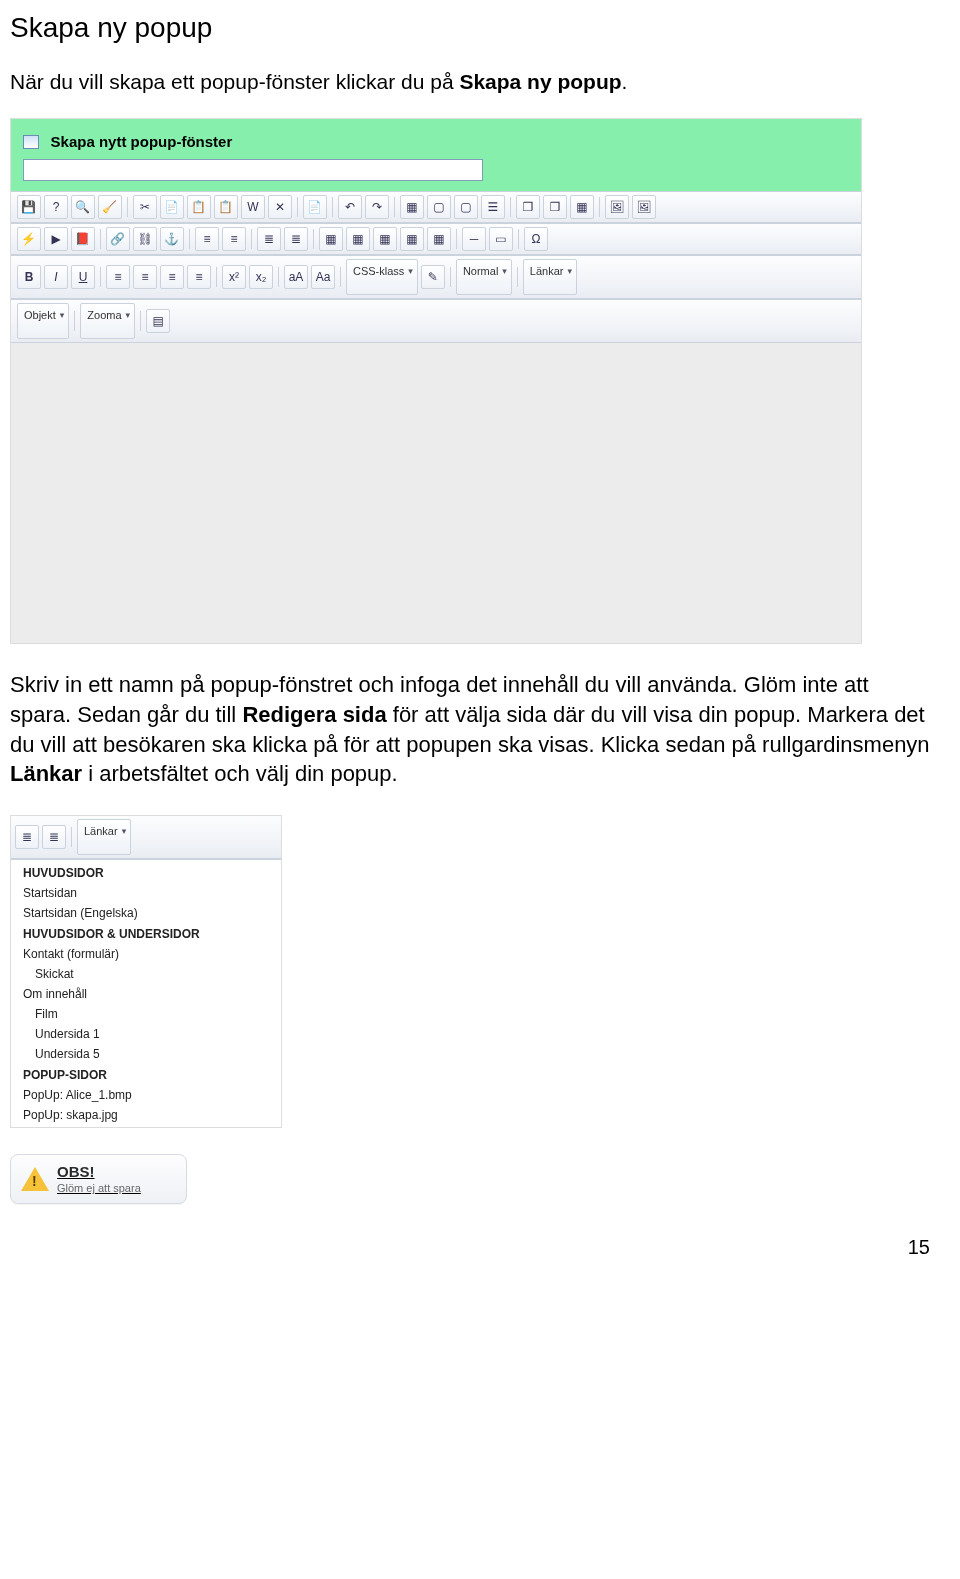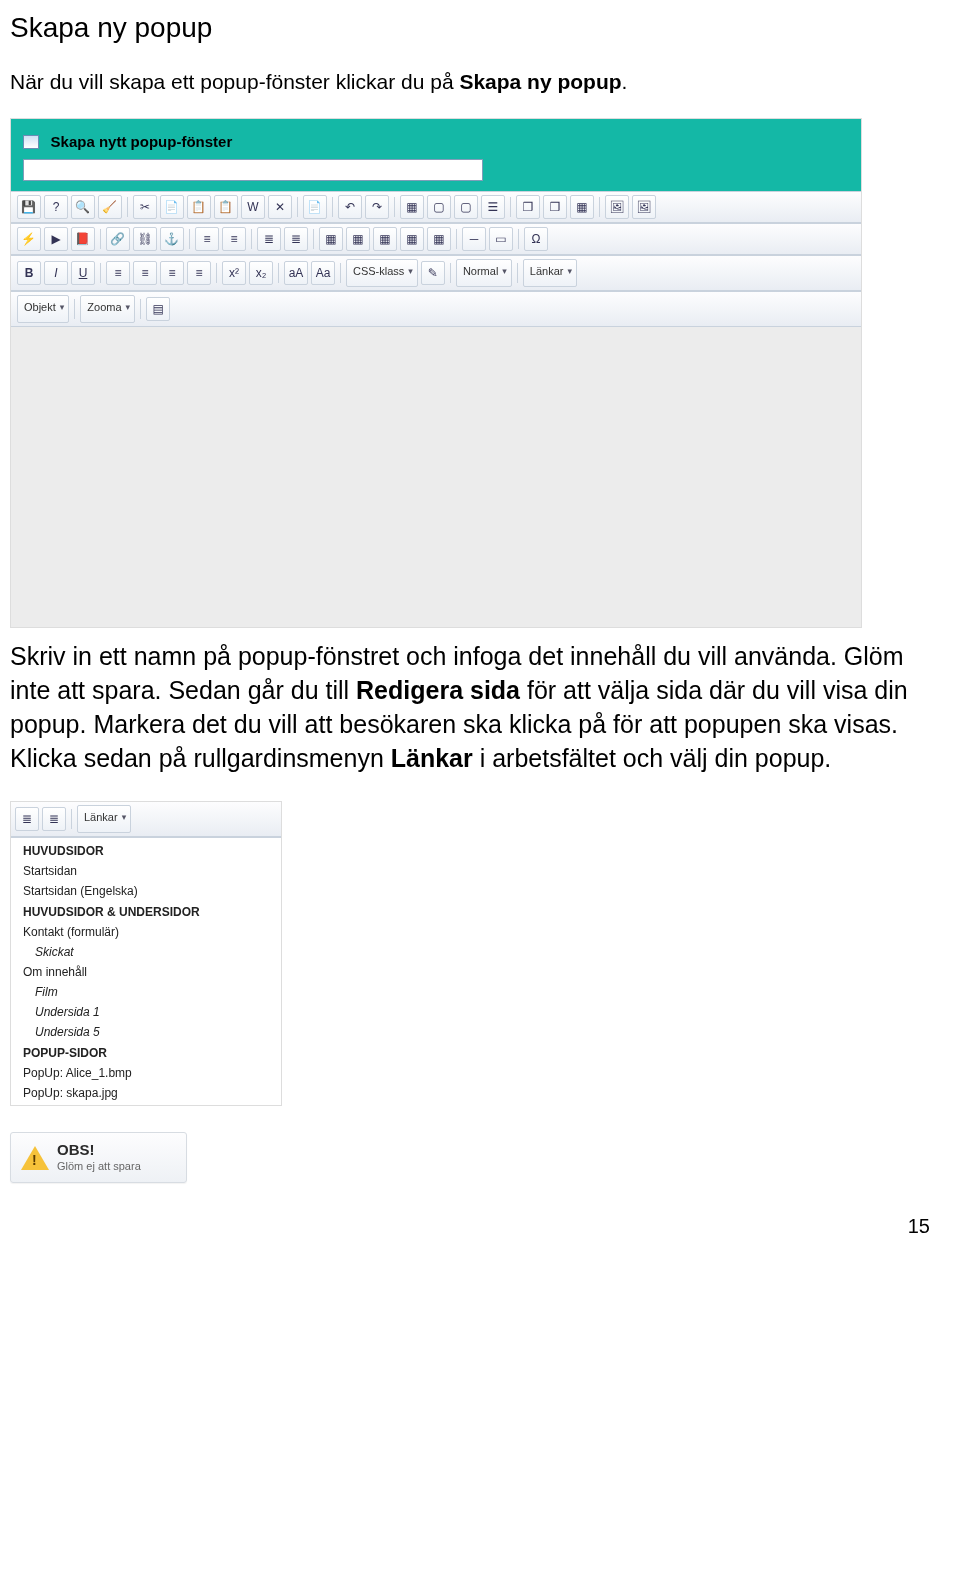--- a/index.html
+++ b/index.html
@@ -19,23 +19,23 @@
   p.intro {
     font-size: 21px;
     margin: 8px 0 22px 0;
     line-height: 1.35;
   }
   .bold { font-weight: bold; }
 
   
   .editor-shot {
     border: 1px solid #ddd;
-    background: #14b8a6;
+    background: #86efac;
     width: 850px;
-    margin-bottom: 12px;
+    margin-bottom: 26px;
   }
   .editor-header {
     padding: 10px 12px 4px 12px;
   }
   .editor-header .win-icon {
     display: inline-block;
     width: 14px; height: 12px;
     border: 1px solid #6a8db5;
     margin-right: 6px;
     vertical-align: middle;
@@ -88,37 +88,37 @@
     background: #c9d2dd;
     margin: 0 2px;
   }
   .tb-combo {
     height: 22px;
     border: 1px solid #c9d2dd;
     border-radius: 2px;
     background: linear-gradient(#fff,#eef2f7);
     display: flex;
     align-items: center;
-    padding: 0 4px 4px 6px;
+    padding: 0 4px 12px 6px;
     gap: 4px;
     font-size: 11px;
     color: #333;
     cursor: pointer;
   }
   .tb-combo .chev {
     font-size: 9px; color: #556;
   }
   .edit-area {
     background: #ececec;
     height: 300px;
   }
 
   
   p.body2 {
-    font-size: 25px;
+    font-size: 22px;
     margin: 0 0 26px 0;
     line-height: 1.35;
   }
 
   
   .links-shot {
     width: 270px;
     border: 1px solid #ddd;
     background: #fff;
     margin-bottom: 26px;
@@ -135,37 +135,38 @@
     background: #fff;
     border-top: 1px solid #c9d2dd;
     font-size: 12px;
     color: #222;
     padding: 2px 0;
   }
   .lm-item {
     padding: 3px 8px 3px 12px;
     cursor: pointer;
   }
-  .lm-item.indent { padding-left: 24px; font-style: italic; }
+  .lm-item.indent { padding-left: 24px; }
   .lm-heading {
     font-weight: bold;
     padding: 4px 8px 3px 12px;
   }
 
   
   .obs-box {
     width: 155px;
     border: 1px solid #d7dce2;
-    border-radius: 3px;
+    border-radius: 8px;
     background: linear-gradient(#fdfdfe,#eef1f5);
     padding: 8px 10px;
     display: flex;
     align-items: center;
     gap: 8px;
     box-shadow: 0 1px 1px rgba(0,0,0,0.05);
+    text-decoration: underline;
   }
   .obs-tri {
     width: 0; height: 0;
     border-left: 14px solid transparent;
     border-right: 14px solid transparent;
     border-bottom: 24px solid #f6c23a;
     position: relative;
   }
   .obs-tri::after {
     content: "!";

